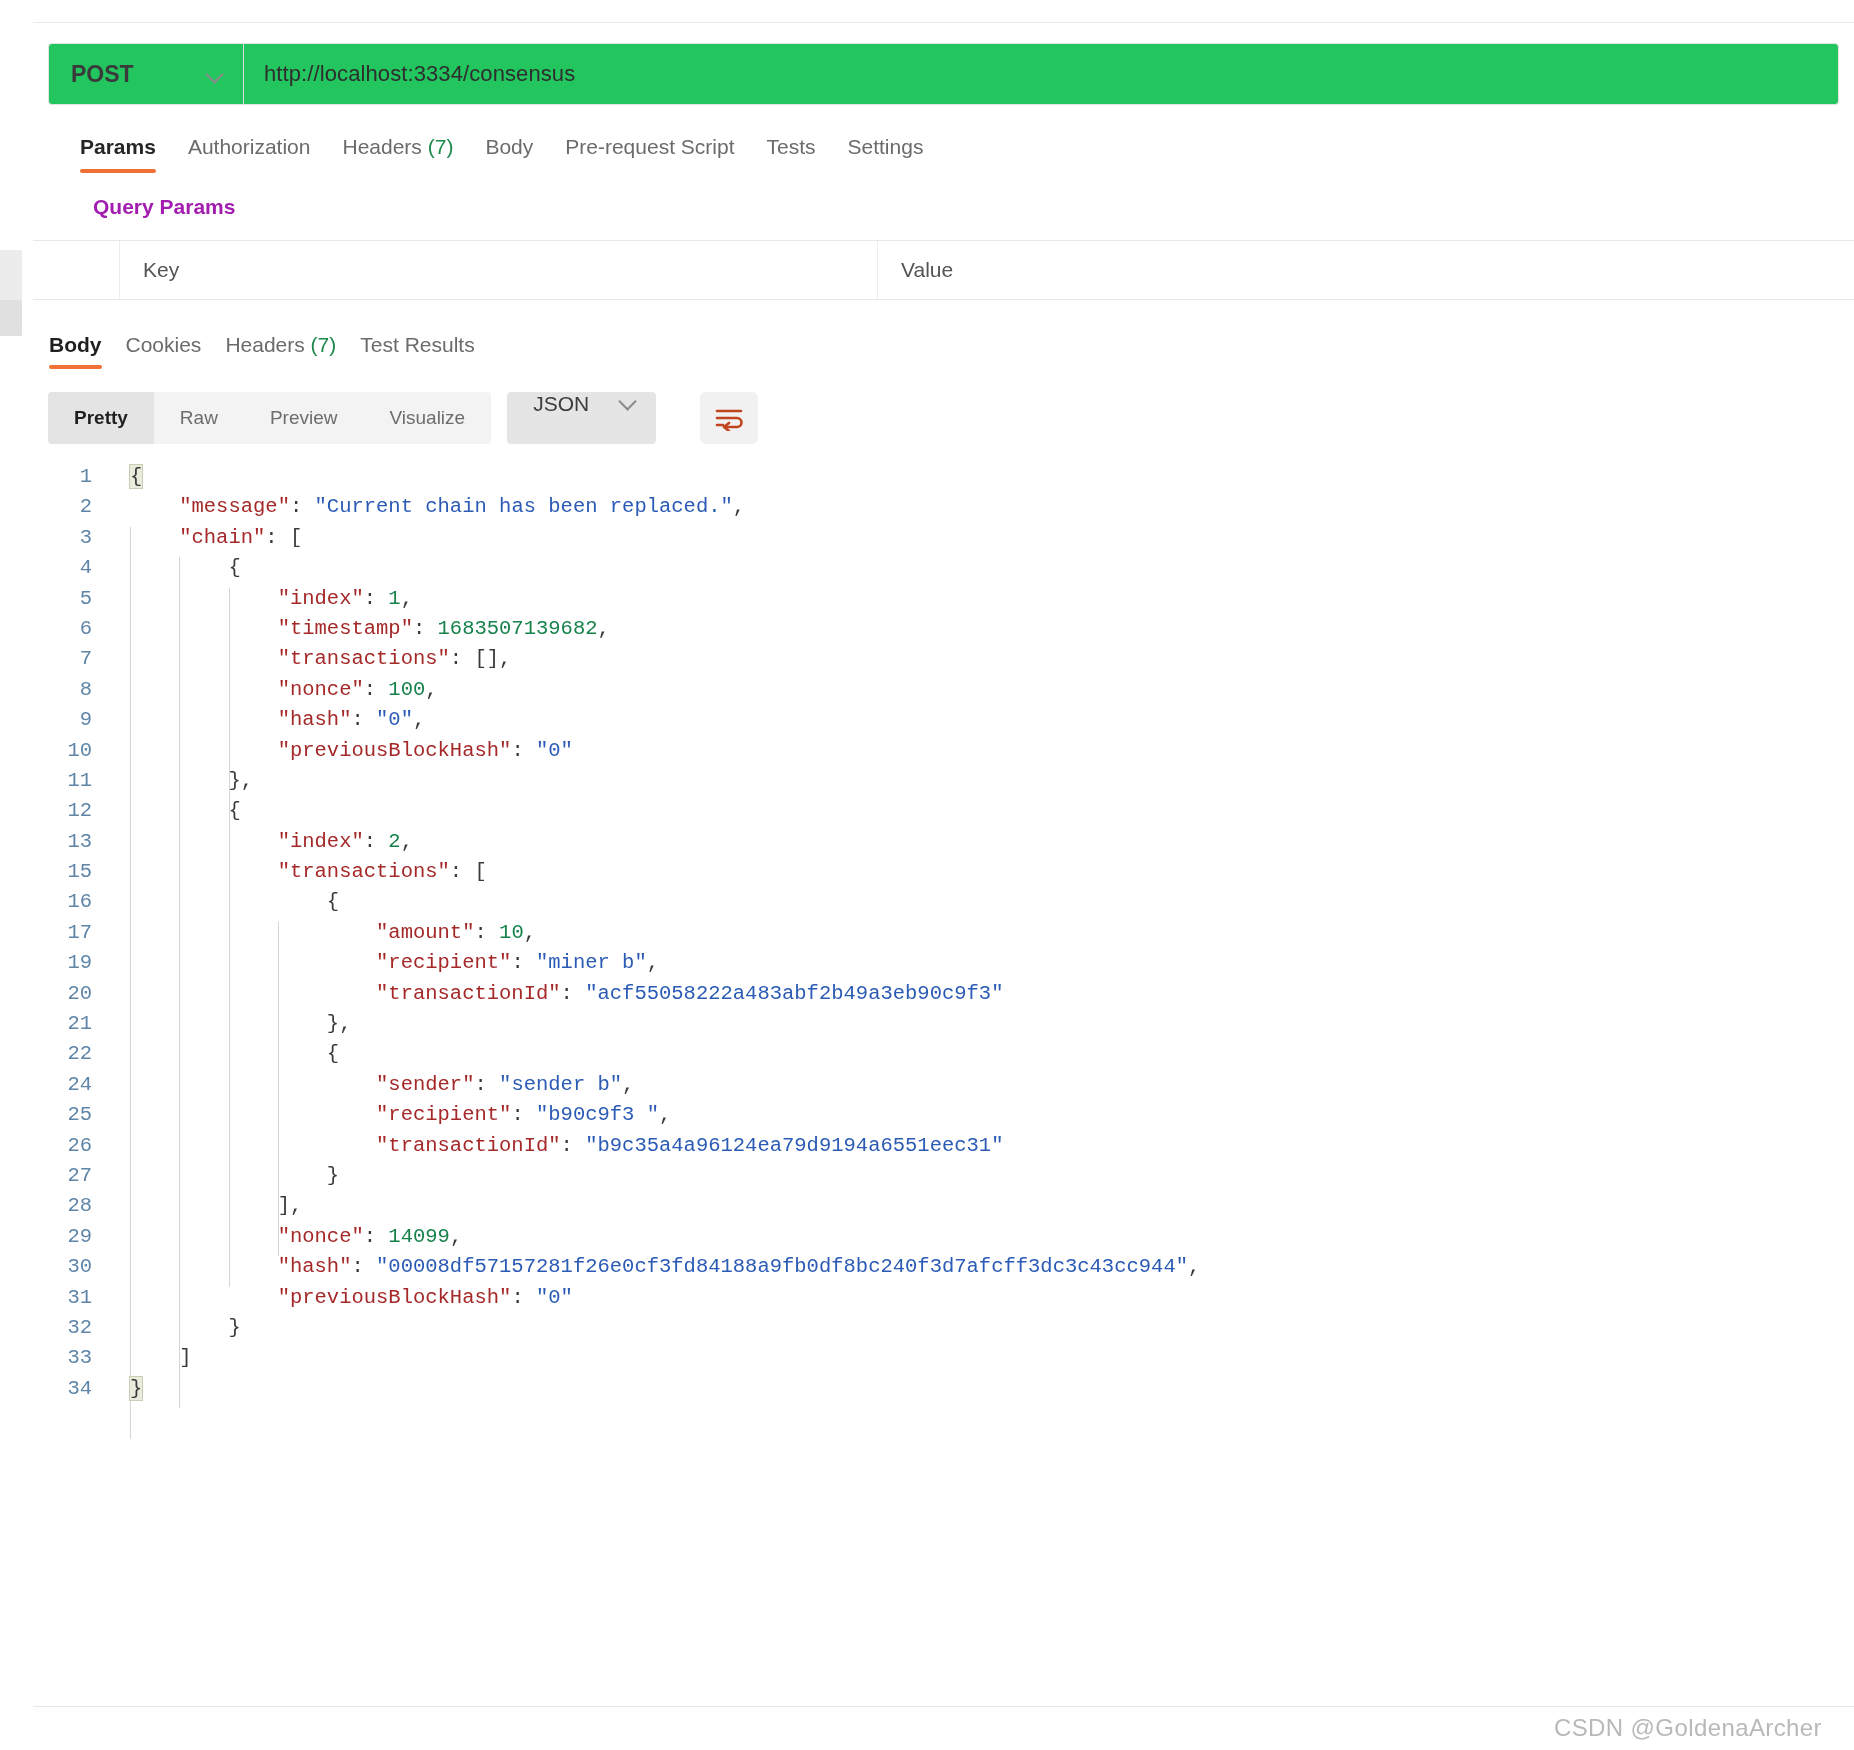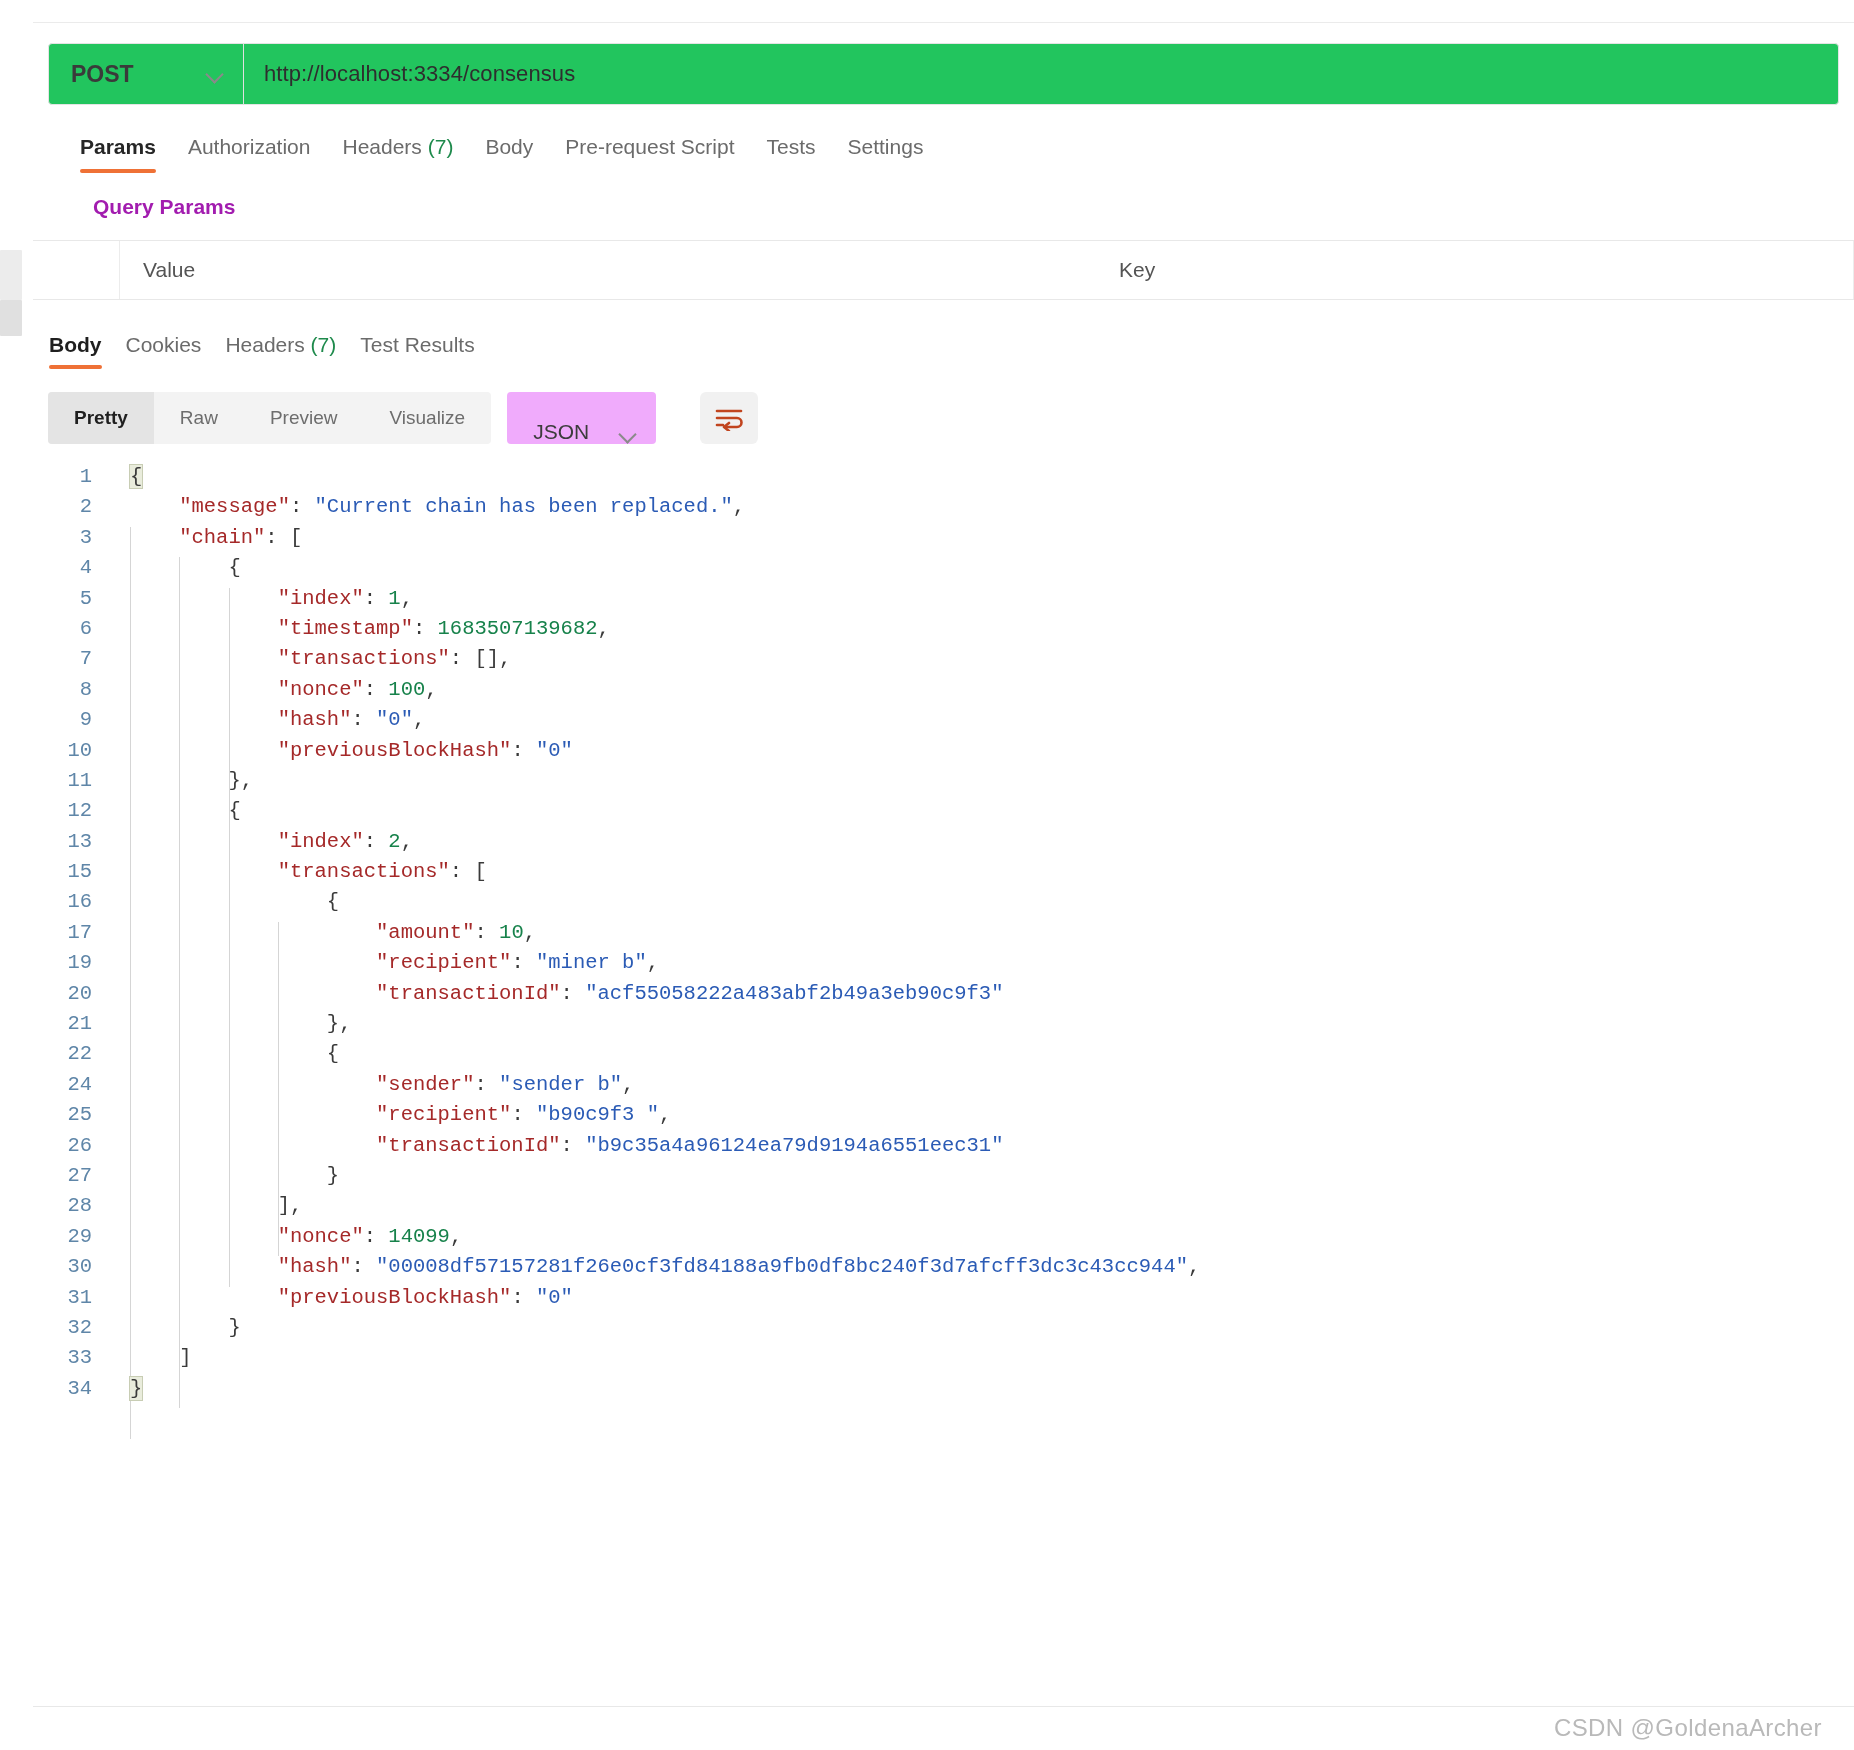--- a/index.html
+++ b/index.html
@@ -205,23 +205,23 @@
     color: #6d6d6d;
     cursor: pointer;
   }
   .seg-item.active {
     background: #e4e4e4;
     color: #1f1f1f;
     font-weight: bold;
   }
   .fmt {
     display: flex;
-    align-items: flex-end;
+    align-items: flex-start;
     gap: 30px;
-    background: #f0abfc;
+    background: #e5e5e5;
     border-radius: 4px;
     height: 52px;
     padding: 0 18px 0 26px;
     font-size: 21px;
     color: #3c3c3c;
     cursor: pointer;
   }
   .wrapbtn {
     width: 58px; height: 52px;
     background: #f1f1f1;
@@ -345,22 +345,22 @@
     </div>
     <div class="req-tab">
       <span>Settings</span>
     </div>
   </div>
 
   <div class="query-label">Query Params</div>
 
   <div class="ptable">
     <div class="pcell checkcol"></div>
+    <div class="pcell keycol">Key</div>
     <div class="pcell valcol">Value</div>
-    <div class="pcell keycol">Key</div>
   </div>
 
   <div class="resp-tabs">
     <div class="resp-tab active">
       <span>Body</span>
     </div>
     <div class="resp-tab">
       <span>Cookies</span>
     </div>
     <div class="resp-tab">

